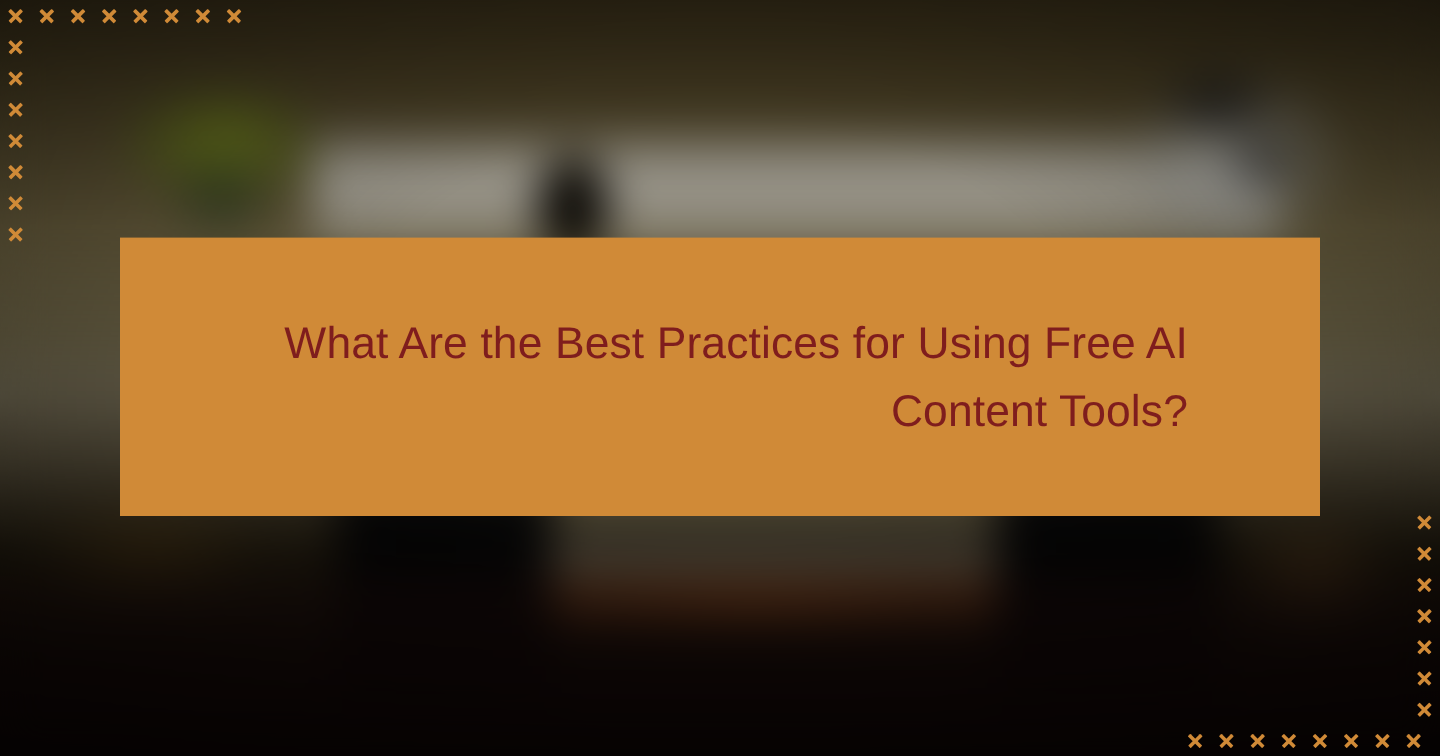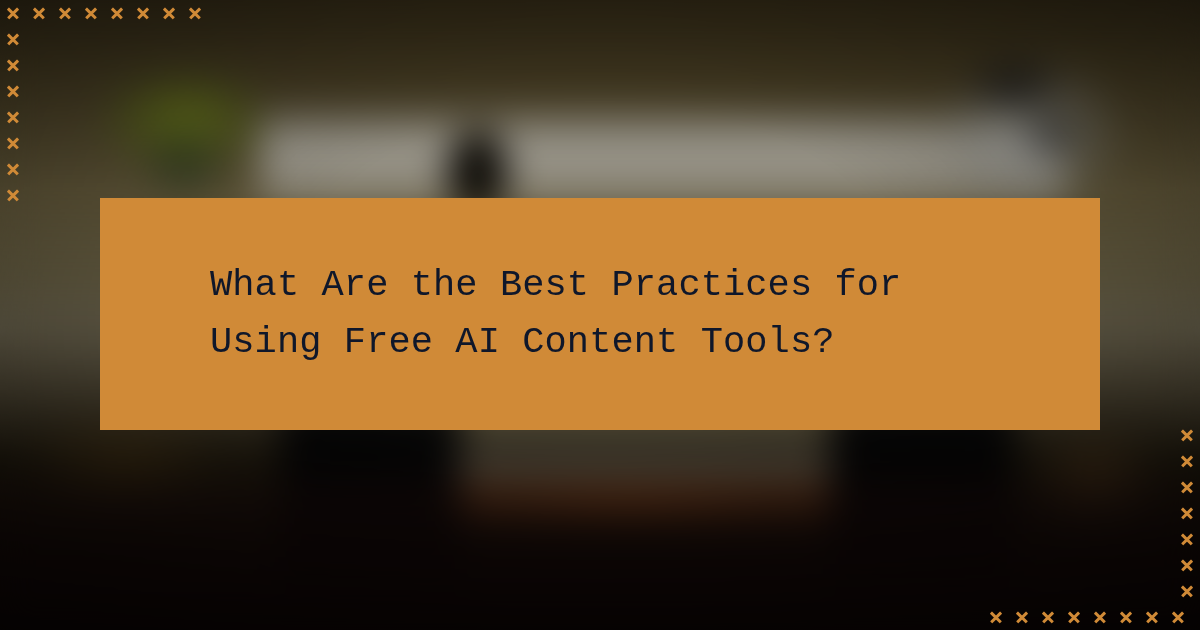--- a/index.html
+++ b/index.html
@@ -190,26 +190,26 @@
     height: 232px;
     background: #d08a37;
     display: flex;
     align-items: center;
     justify-content: center;
     box-sizing: border-box;
     padding: 0 60px;
   }
   .banner-title {
     margin: 0;
-    color: #0f172a;
-    font-family: Liberation Mono, monospace;
+    color: #7f1d1d;
+    font-family: Liberation Sans, sans-serif;
     font-size: 37px;
     font-weight: 400;
     line-height: 1.55;
-    text-align: left;
+    text-align: right;
     letter-spacing: 0.1px;
     max-width: 780px;
   }
 </style>
 </head>
 <body>
 
 <div id="og-card">
 
   <div class="photo">

